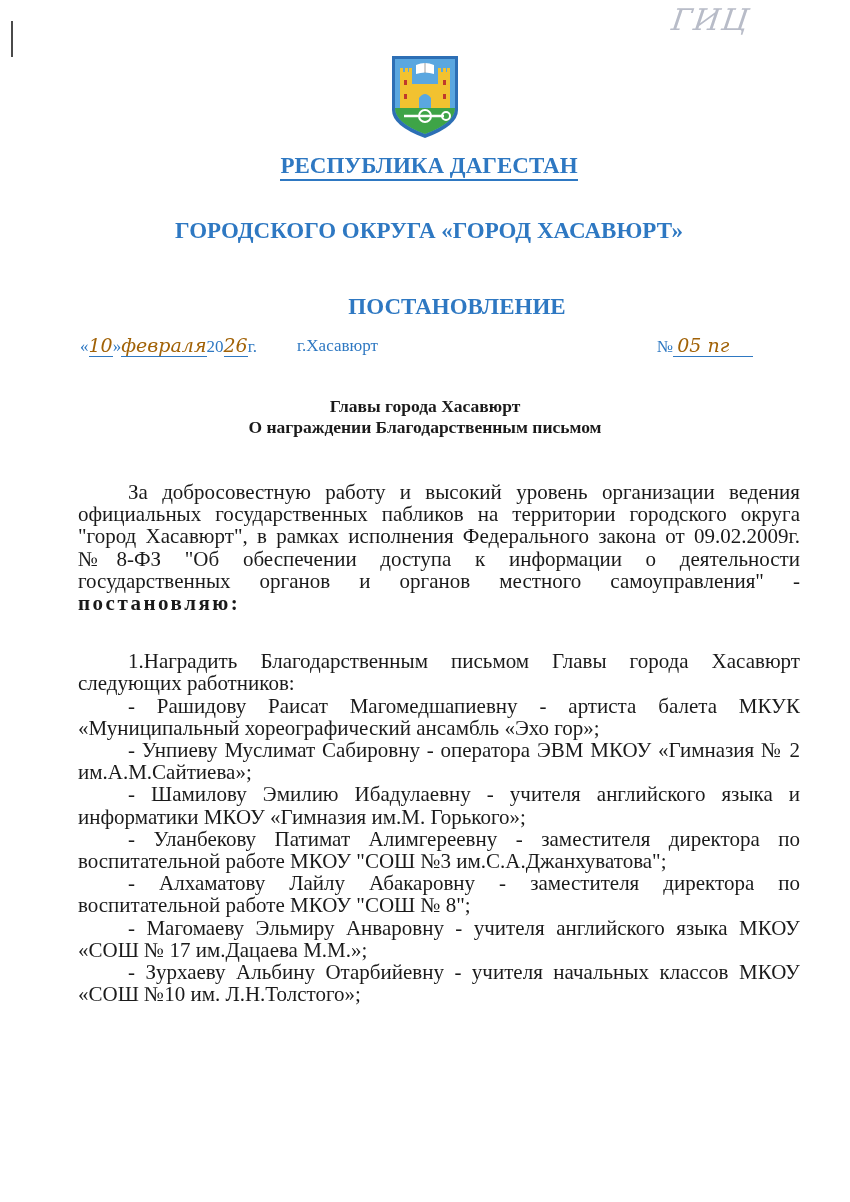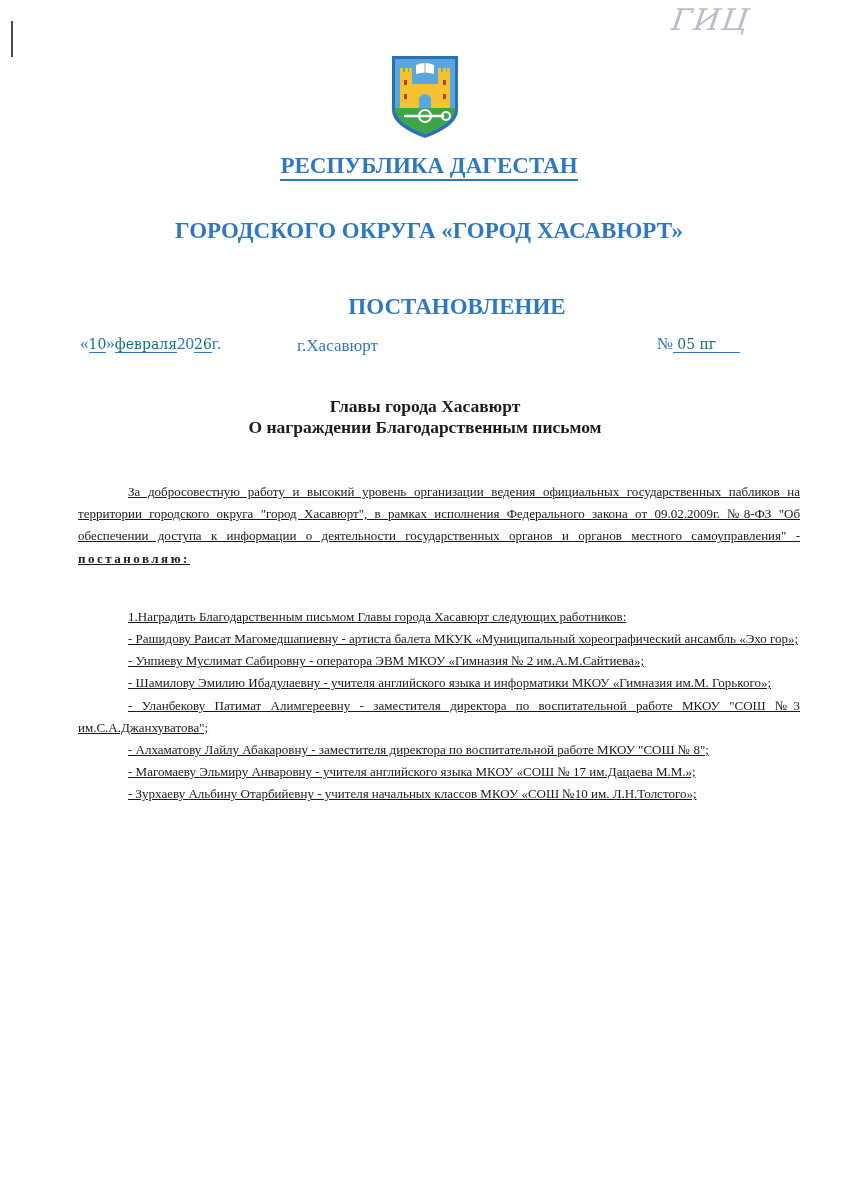--- a/index.html
+++ b/index.html
@@ -13,26 +13,26 @@
     font-size: 30px; color: #b8bcc8; letter-spacing: 2px; transform: skewX(-8deg);
   }
   .emblem { position: absolute; left: 388px; top: 52px; width: 74px; height: 88px; }
   .hdr { position: absolute; left: 4px; width: 850px; text-align: center; color: #2e78c2; font-weight: bold; font-family: Liberation Serif, serif; }
   .republic { top: 153px; font-size: 23px; }
   .republic span { border-bottom: 2px solid #2e78c2; padding-bottom: 1px; }
   .glava { top: 218px; font-size: 23px; line-height: 26px; }
   .resolution-title { top: 294px; font-size: 23px; margin-left: 28px; }
   .dateline { position: absolute; top: 330px; left: 80px; width: 700px; height: 32px; color: #2e78c2; font-size: 17px; }
   .dateline .date { position: absolute; left: 0; top: 4px; }
-  .hand { font-family: "DejaVu Serif", serif; color: #0f766e; font-size: 14px; }
+  .hand { font-family: "DejaVu Serif", serif; font-style: italic; color: #a16207; font-size: 19px; }
   .hand-u { border-bottom: 1px solid #2e78c2; }
   .dateline .city { position: absolute; left: 217px; top: 6px; }
   .dateline .number { position: absolute; left: 577px; top: 4px; }
   .subject { position: absolute; top: 396px; left: 0; width: 850px; text-align: center; font-weight: bold; font-size: 17.5px; line-height: 21px; }
-  .body { position: absolute; left: 78px; top: 481px; width: 722px; font-size: 13px; line-height: 22.2px; text-align: justify; text-decoration: underline; }
+  .body { position: absolute; left: 78px; top: 481px; width: 722px; font-size: 21px; line-height: 22.2px; text-align: justify; }
   .body p { margin: 0; text-indent: 50px; }
   .body .decree { font-weight: bold; letter-spacing: 2.5px; }
   .body .item1 { margin-top: 36px; }
   .body .list-item { margin: 0; text-indent: 50px; }
 </style>
 </head>
 <body>
 
 <div class="margin-mark"></div>
 <div class="handwritten-corner">ГИЦ</div>

